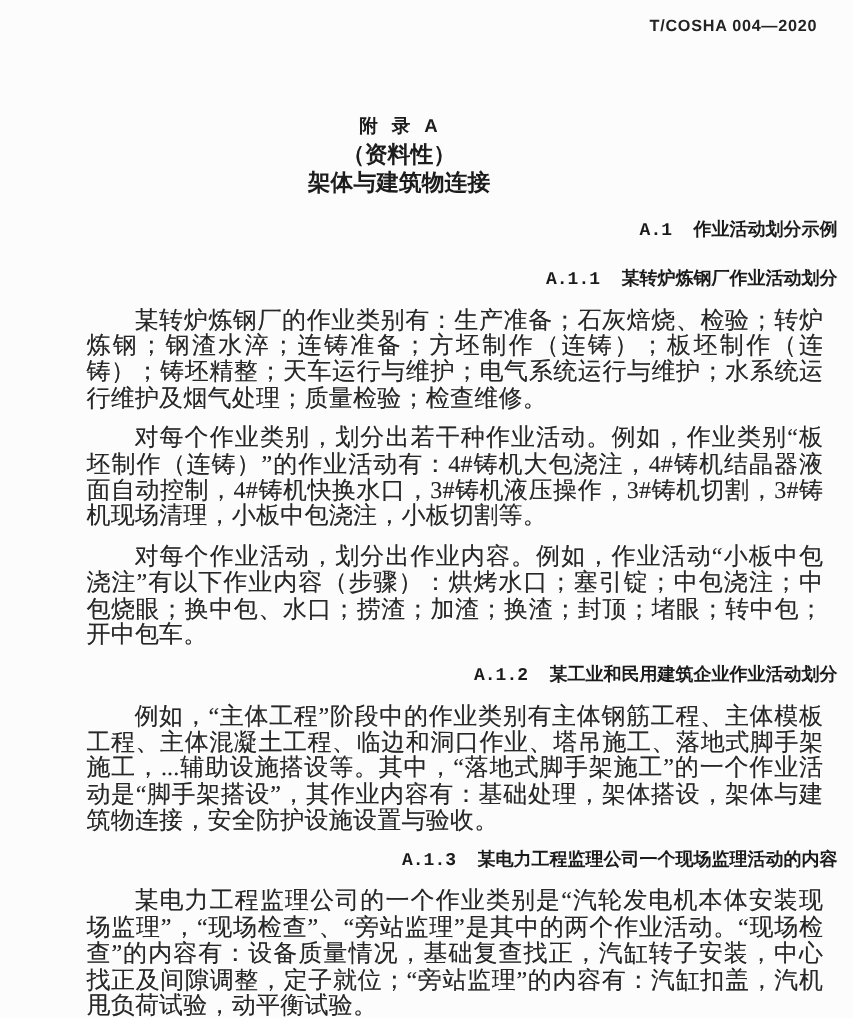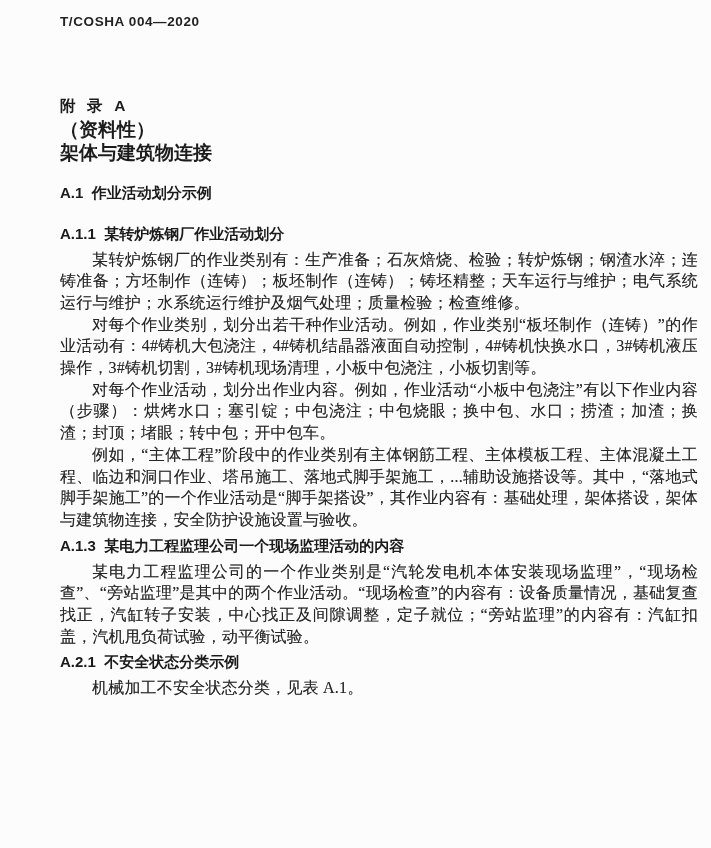--- a/index.html
+++ b/index.html
@@ -13,61 +13,63 @@
     overflow: hidden;
   }
   .page {
     box-sizing: border-box;
     width: 711px;
     height: 848px;
     padding: 14px 13px 0 60px;
     background: #fcfcfc;
   }
   .doc-number {
+    text-align: right;
     padding-right: 17px;
     font-family: "Liberation Sans", sans-serif;
     font-weight: 600;
     font-size: 13.5px;
     line-height: 16px;
     letter-spacing: 0.6px;
     color: #232323;
   }
   .title-block {
     width: 545px;
     margin-top: 64px;
-    text-align: left;
+    text-align: center;
     font-family: "Liberation Sans", sans-serif;
     font-weight: 700;
     color: #1c1c1c;
   }
   .title-block .tline {
     font-size: 19px;
     line-height: 23.5px;
     white-space: pre-wrap;
   }
   .title-block .tline.appendix-label {
     font-size: 15.5px;
     letter-spacing: 1px;
   }
   h2, h3 {
-    font-family: Liberation Sans, sans-serif;
+    font-family: Liberation Mono, monospace;
     font-weight: 700;
     font-size: 15px;
     line-height: 22px;
     color: #1b1b1b;
     white-space: pre-wrap;
+    text-align: right;
   }
   h2 { margin: 17px 0 19px 0; }
   h3 { margin: 4px 0 4px 0; }
   p {
     font-family: "Liberation Serif", serif;
-    font-size: 16px;
+    font-size: 20px;
     line-height: 21.7px;
     color: #272727;
-    margin: 0;
+    margin: 12px;
     text-align: justify;
     text-indent: 2em;
     letter-spacing: 0.2px;
     text-shadow: 0 0 0.4px rgba(40,40,40,0.45);
   }
 </style>
 </head>
 <body>
 
 <div class="page">
@@ -81,20 +83,21 @@
   </div>
 
   <h2>A.1  作业活动划分示例</h2>
 
   <h3>A.1.1  某转炉炼钢厂作业活动划分</h3>
 
   <p>某转炉炼钢厂的作业类别有：生产准备；石灰焙烧、检验；转炉炼钢；钢渣水淬；连铸准备；方坯制作（连铸）；板坯制作（连铸）；铸坯精整；天车运行与维护；电气系统运行与维护；水系统运行维护及烟气处理；质量检验；检查维修。</p>
   <p>对每个作业类别，划分出若干种作业活动。例如，作业类别“板坯制作（连铸）”的作业活动有：4#铸机大包浇注，4#铸机结晶器液面自动控制，4#铸机快换水口，3#铸机液压操作，3#铸机切割，3#铸机现场清理，小板中包浇注，小板切割等。</p>
   <p>对每个作业活动，划分出作业内容。例如，作业活动“小板中包浇注”有以下作业内容（步骤）：烘烤水口；塞引锭；中包浇注；中包烧眼；换中包、水口；捞渣；加渣；换渣；封顶；堵眼；转中包；开中包车。</p>
 
+  <h3>A.1.2  某工业和民用建筑企业作业活动划分</h3>
 
   <p>例如，“主体工程”阶段中的作业类别有主体钢筋工程、主体模板工程、主体混凝土工程、临边和洞口作业、塔吊施工、落地式脚手架施工，...辅助设施搭设等。其中，“落地式脚手架施工”的一个作业活动是“脚手架搭设”，其作业内容有：基础处理，架体搭设，架体与建筑物连接，安全防护设施设置与验收。</p>
 
   <h3>A.1.3  某电力工程监理公司一个现场监理活动的内容</h3>
 
   <p>某电力工程监理公司的一个作业类别是“汽轮发电机本体安装现场监理”，“现场检查”、“旁站监理”是其中的两个作业活动。“现场检查”的内容有：设备质量情况，基础复查找正，汽缸转子安装，中心找正及间隙调整，定子就位；“旁站监理”的内容有：汽缸扣盖，汽机甩负荷试验，动平衡试验。</p>
 
 
   <h3>A.2.1  不安全状态分类示例</h3>
 

